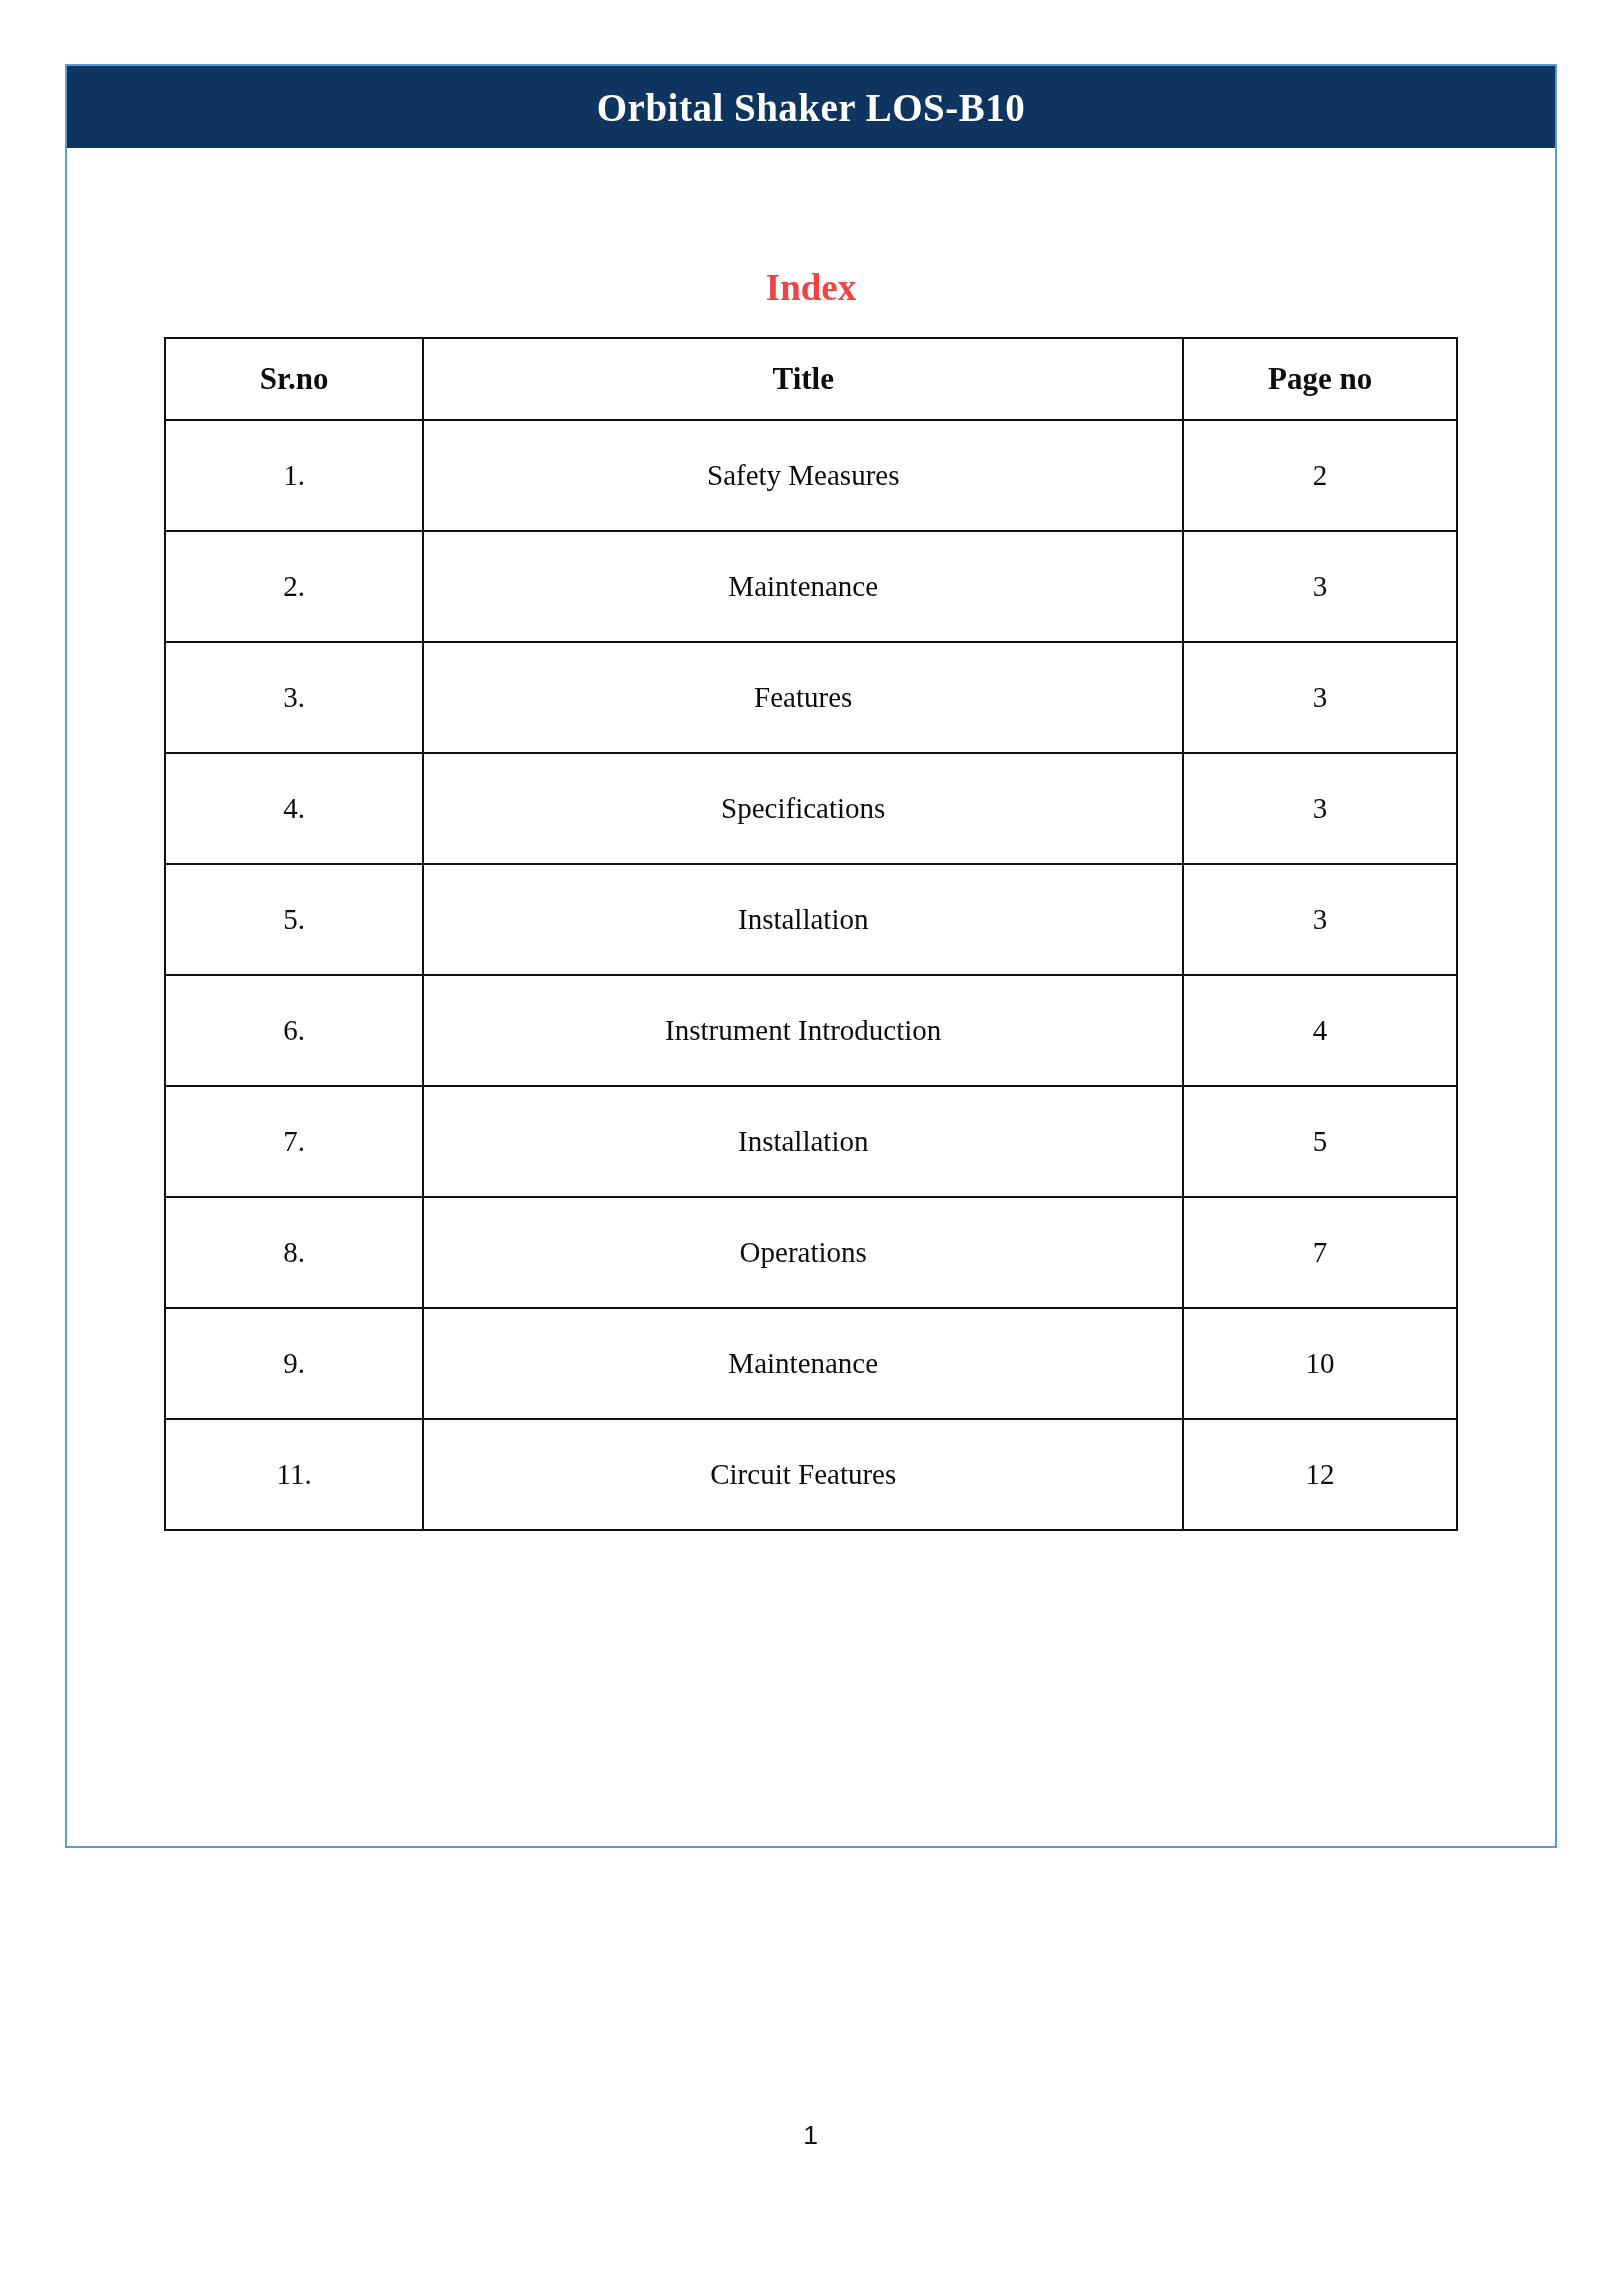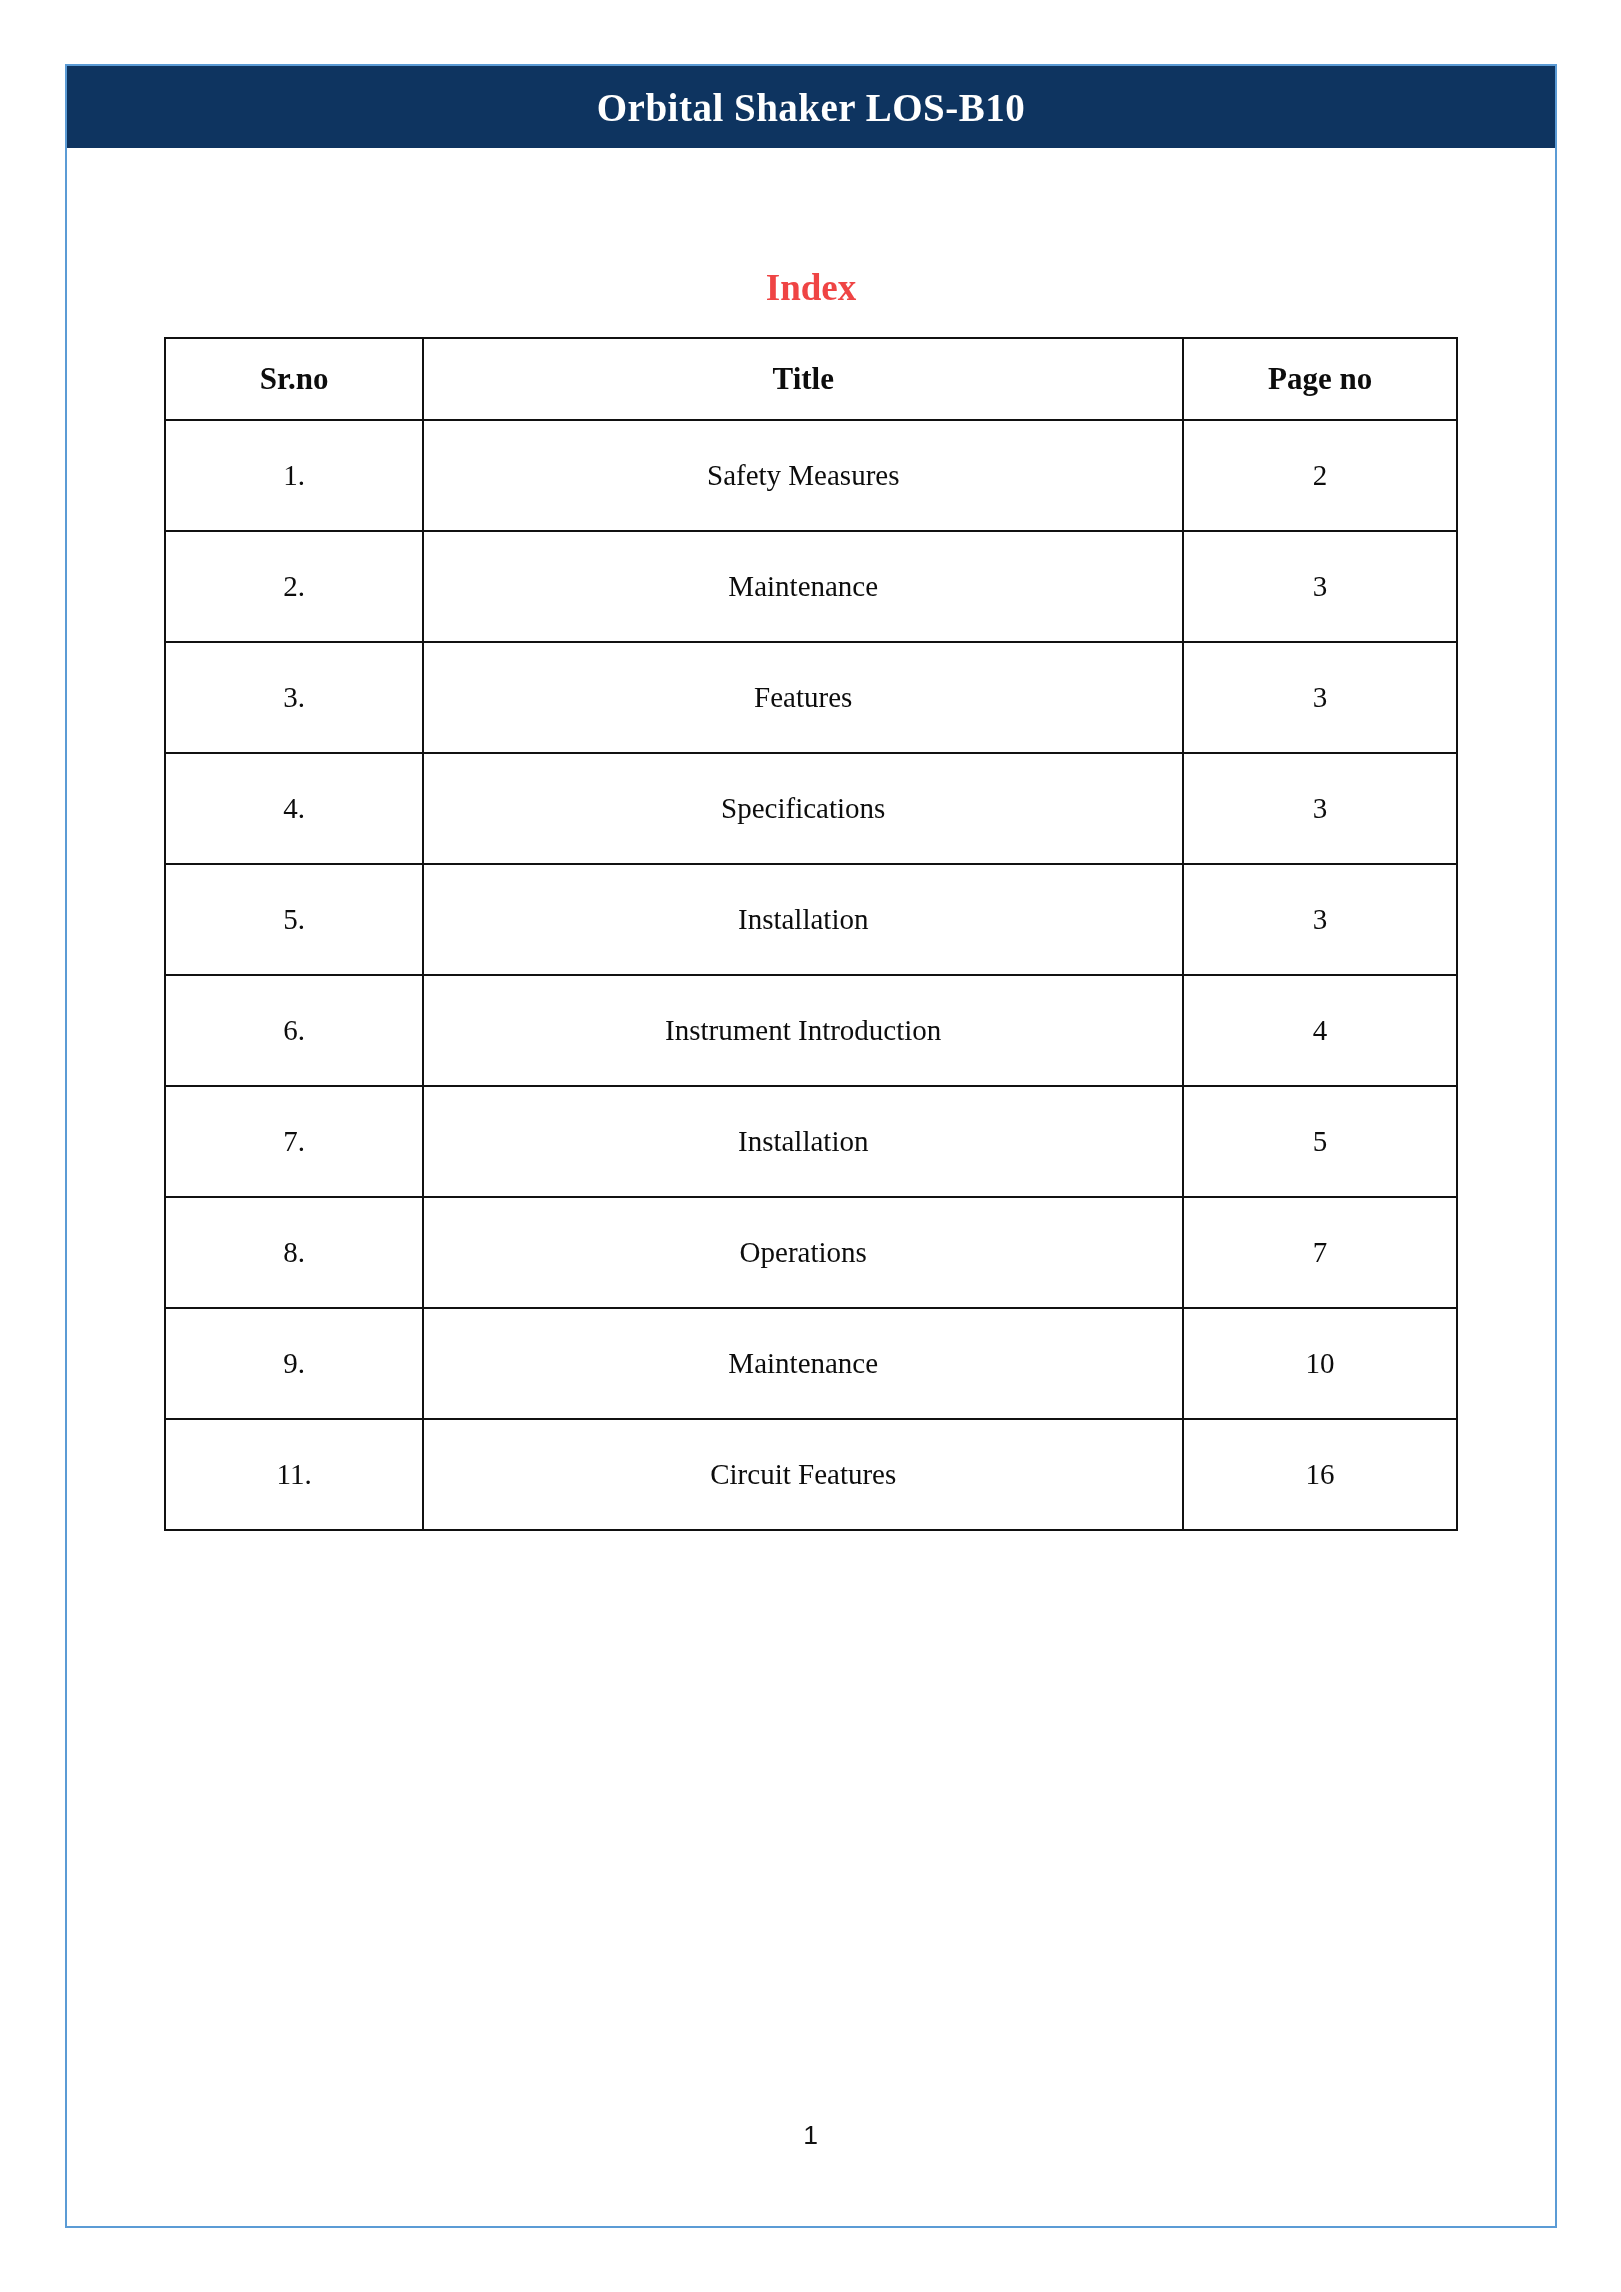--- a/index.html
+++ b/index.html
@@ -6,21 +6,21 @@
   html, body {
     width: 1621px; height: 2293px;
     background: #ffffff;
     font-family: "Liberation Serif", "DejaVu Serif", serif;
     position: relative;
     overflow: hidden;
   }
   .blue-frame {
     position: absolute;
     left: 65px; top: 64px;
-    width: 1492px; height: 2164px;
+    width: 1492px; height: 1784px;
     border: 2.9px solid #5B9BD5;
     background: #ffffff;
   }
   .navy-bar {
     position: absolute;
     left: 0; top: 0; right: 0;
     height: 82px;
     background: #0E3460;
     display: flex;
     align-items: center;
@@ -159,19 +159,19 @@
   <tr>
     <td>9.</td>
     <td>Maintenance</td>
     <td>10</td>
   </tr>
 
 
   <tr>
     <td>11.</td>
     <td>Circuit Features</td>
-    <td>16</td>
+    <td>12</td>
   </tr>
 </tbody>
 </table>
 
 <div class="footer-page-number">1</div>
 
 
 </body></html>

